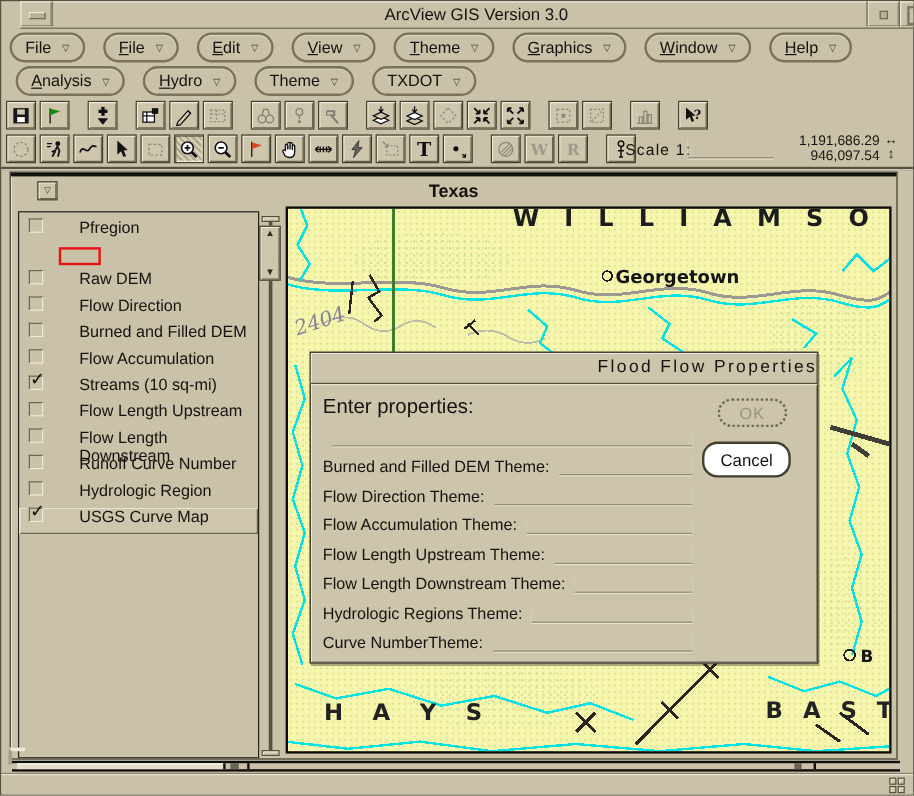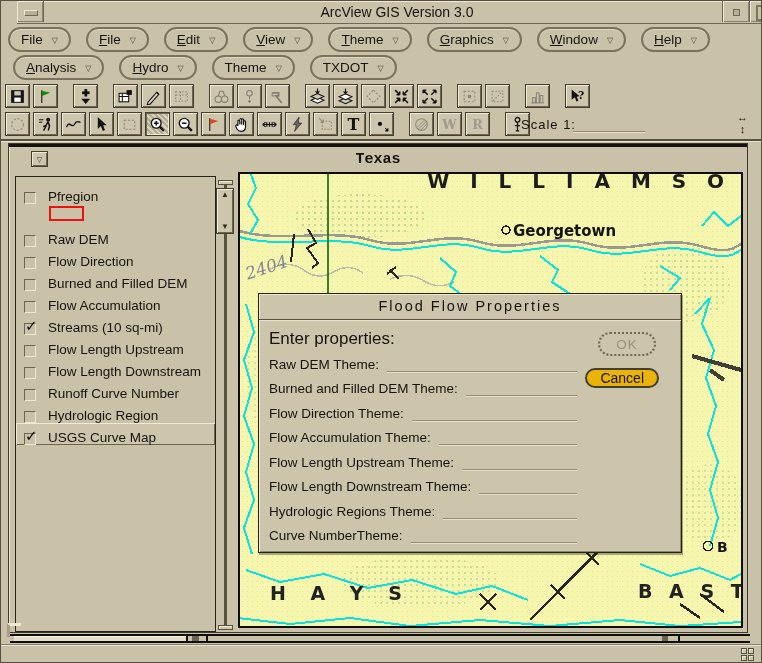--- a/index.html
+++ b/index.html
@@ -49,28 +49,28 @@
     font-size:11.5px;line-height:12px;}
   #coord-arrows{position:absolute;left:736px;top:110px;font-size:11px;line-height:12px;text-align:center;}
   #tb-sep{position:absolute;left:0;top:138px;width:100%;height:2px;background:#55503f;
     border-bottom:1px solid #e8e2cf;}
   
   #docwin{position:absolute;left:7px;top:142px;width:740px;height:490px;background:#c9c1a8;
     border:1px solid #3c382c;box-shadow:inset 1px 1px 0 #e8e2cf;box-sizing:border-box;}
   #doc-topline{position:absolute;left:0;top:0;width:100%;height:3px;background:#14120c;}
   #doc-titlebar{position:absolute;left:0;top:3px;width:100%;height:25px;}
   #doc-title{position:absolute;left:0;right:0;top:0;height:25px;line-height:25px;text-align:center;
-    font-weight:bold;font-size:15px;font-family:Liberation Mono, monospace;}
+    font-weight:bold;font-size:15px;}
   #doc-menu-btn{position:absolute;left:22px;top:4px;width:17px;height:16px;background:#cdc5ac;
     border:1px solid #43402f;box-shadow:inset 1px 1px 0 #f0ead8, inset -1px -1px 0 #6b6552;
     font-size:7px;text-align:center;line-height:15px;color:#3a362a;padding:0;}
   
   #toc{position:absolute;left:6px;top:32px;width:201px;height:456px;background:#c9c1a8;
     border:1px solid #26231a;box-sizing:border-box;padding-top:5px;}
-  .toc-row{position:relative;height:22px;display:flex;align-items:flex-end;padding-left:8px;gap:12px;
+  .toc-row{position:relative;height:22px;display:flex;align-items:flex-start;padding-left:8px;gap:30px;
     font-size:13.5px;}
   .toc-row.active{background:#cdc5ac;box-shadow:inset 1px 1px 0 #f0ead8, inset -1px -1px 0 #6b6552;}
   .cbx{position:relative;width:12px;height:12px;background:#c9c1a8;flex:0 0 12px;
     border:1px solid;border-color:#6b6552 #eee8d5 #eee8d5 #6b6552;box-sizing:border-box;}
   .cbx .check{position:absolute;left:0px;top:-7px;font-family:"DejaVu Sans",sans-serif;
     font-size:15px;font-weight:bold;color:#0c0b08;}
   .legend-swatch{margin:2px 0 4px 33px;width:31px;height:11px;border:2px solid #ea1210;}
   
   #vsb-cable{position:absolute;left:215px;top:36px;width:3px;height:450px;background:#57523f;}
   .vsb-anchor{position:absolute;left:209px;width:15px;height:5px;background:#cdc5ac;
@@ -81,31 +81,31 @@
     padding:2px 0;}
   #vsb-elevator span{font-size:8px;line-height:8px;color:#2e2b20;}
   
   #map{position:absolute;left:229px;top:28px;width:505px;height:456px;border:2px solid #0d0d0d;
     box-sizing:border-box;background:#f6f6ae;overflow:hidden;}
   
   #dialog{position:absolute;left:257px;top:292px;width:424px;height:260px;z-index:10;
     background:#ccc4ab;border:1px solid #26231a;
     box-shadow:inset 1px 1px 0 #eee8d5, inset -1px -1px 0 #8d866f, 1px 2px 0 rgba(20,20,10,.35);
     box-sizing:border-box;}
-  #dialog-titlebar{height:25px;line-height:25px;text-align:center;font-size:14.5px;letter-spacing:2px;
+  #dialog-titlebar{height:25px;line-height:25px;text-align:right;font-size:14.5px;letter-spacing:2px;
     border-bottom:1px solid #55503f;box-shadow:0 1px 0 #e8e2cf;}
   #dialog-prompt{padding:9px 0 1px 10px;font-size:17px;}
   .drow{display:flex;align-items:flex-end;height:24.5px;padding-left:10px;padding-right:104px;}
   .drow .dlabel{font-size:13.5px;white-space:nowrap;line-height:20px;}
   .drow .dline{flex:1;min-width:38px;margin:0 0 3px 8px;border-bottom:1px solid #948d77;
     box-shadow:0 1px 0 #e6e0cc;height:14px;}
   #ok-btn{position:absolute;top:38px;right:25px;width:58px;height:24px;background:transparent;
     border:2px dotted #6e6854;border-radius:12px;color:#9a937d;font-size:13.5px;letter-spacing:1px;
     font-family:"Liberation Sans",sans-serif;}
-  #cancel-btn{position:absolute;top:74px;right:22px;height:20px;padding:0 13px;background:#eab308;
+  #cancel-btn{position:absolute;top:74px;right:22px;height:30px;padding:0 13px;background:#ffffff;
     border:2px solid #433e2f;border-radius:13px;color:#14120c;font-size:14px;
     font-family:"Liberation Sans",sans-serif;}
   
   #hscroll{position:absolute;left:9px;top:633px;width:740px;height:9px;background:#c9c1a8;
     border-top:2px solid #0e0e0e;border-bottom:2px solid #0e0e0e;box-sizing:border-box;}
   #hscroll .thumb{position:absolute;left:4px;top:0;width:172px;height:5px;background:#e4decb;
     border-right:2px solid #0e0e0e;box-shadow:inset 0 1px 0 #f6f2e4;}
   #hscroll .notch1{position:absolute;left:182px;top:0;width:7px;height:5px;background:#6b6552;}
   #hscroll .div1{position:absolute;left:196px;top:0;width:2px;height:5px;background:#0e0e0e;}
   #hscroll .notch2{position:absolute;left:652px;top:0;width:6px;height:5px;background:#6b6552;}
@@ -403,20 +403,24 @@
       <button class="tb gap">
         <svg viewBox="0 0 16 16">
           <circle cx="8" cy="3.6" r="2.2" fill="none" stroke="#111" stroke-width="1.2"></circle>
           <path d="M8,5.8 V14 M5.6,9 h4.8 M6.4,14 h3.2" stroke="#111" fill="none" stroke-width="1.2"></path>
         </svg>
       </button>
     </div>
 
   <div id="scale-label">Scale  1:</div>
   <div id="scale-input"></div>
+  <div id="coords">
+    <div>1,191,686.29</div>
+    <div>946,097.54</div>
+  </div>
   <div id="coord-arrows">
     <div>↔</div>
     <div>↕</div>
   </div>
   <div id="tb-sep"></div>
 
   <div id="docwin">
     <div id="doc-topline"></div>
     <div id="doc-titlebar">
       <button id="doc-menu-btn">▽</button>
@@ -554,21 +558,20 @@
     </div>
   </div>
 
   <div id="dialog">
     <div id="dialog-titlebar">
       <span>Flood Flow Properties</span>
     </div>
     <div id="dialog-prompt">Enter properties:</div>
     <div id="dialog-fields">
         <div class="drow">
-          <span class="dlabel">Raw DEM Theme:</span>
           <span class="dline"></span>
         </div>
         <div class="drow">
           <span class="dlabel">Burned and Filled DEM Theme:</span>
           <span class="dline"></span>
         </div>
         <div class="drow">
           <span class="dlabel">Flow Direction Theme:</span>
           <span class="dline"></span>
         </div>

